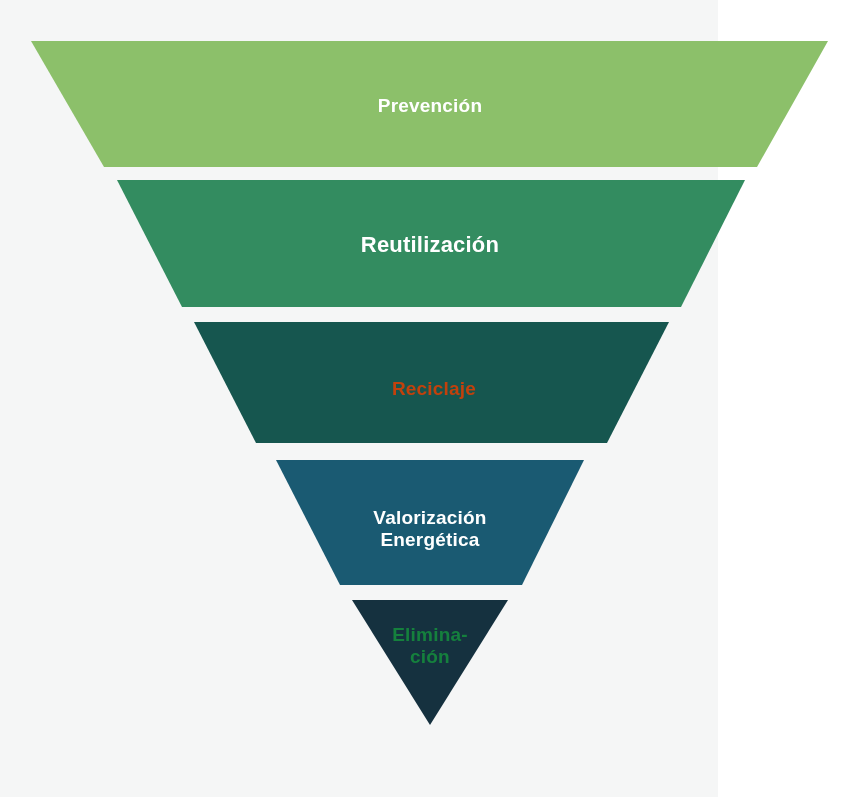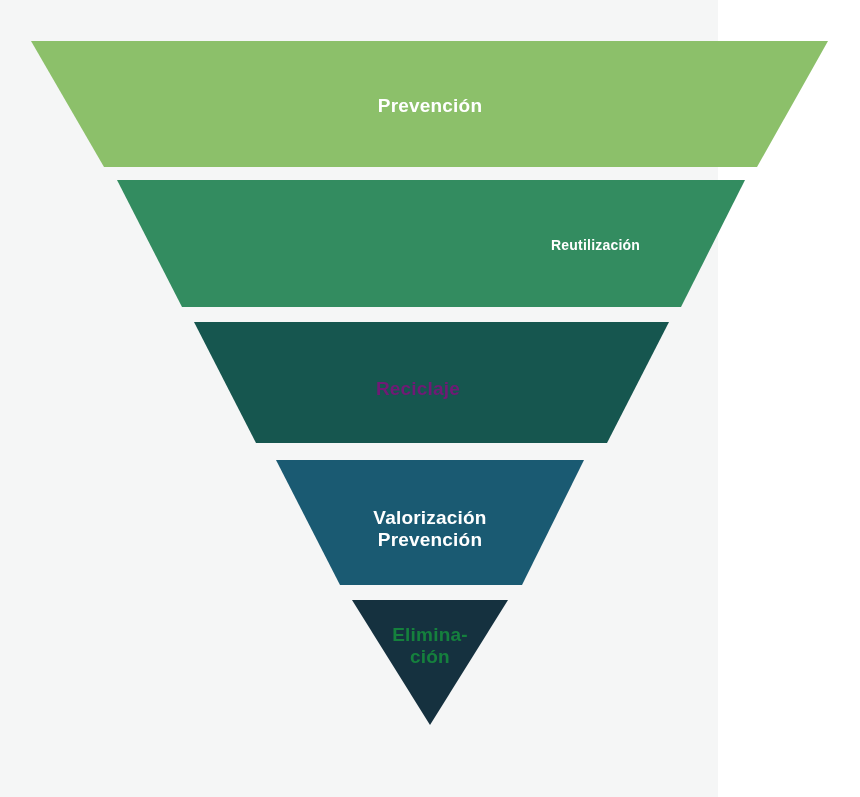--- a/index.html
+++ b/index.html
@@ -45,20 +45,20 @@
 
   <svg id="funnel-svg" viewBox="0 0 860 797" preserveAspectRatio="none">
     <polygon points="31,41 828,41 757,167 104,167" fill="#8cc06a"></polygon>
     <polygon points="117,180 745,180 681,307 182,307" fill="#338c60"></polygon>
     <polygon points="194,322 669,322 607,443 256,443" fill="#16564f"></polygon>
     <polygon points="276,460 584,460 522,585 340,585" fill="#1a5a72"></polygon>
     <polygon points="352,600 508,600 430,725 430,725" fill="#15313f"></polygon>
   </svg>
 
   <div class="band-label" style="color: rgb(255, 255, 255); font-size: 19px; width: 420px; left: 220px; top: 106px; transform: translateY(-50%);">Prevención</div>
-  <div class="band-label" style="color: rgb(255, 255, 255); font-size: 14px; width: 420px; left: 220px; top: 245px; transform: translateY(-50%); text-align: right;">Reutilización</div>
-  <div class="band-label" style="color: #701a75; font-size: 19px; width: 420px; left: 208px; top: 389px; transform: translateY(-50%);">Reciclaje</div>
+  <div class="band-label" style="color: rgb(255, 255, 255); font-size: 22px; width: 420px; left: 220px; top: 245px; transform: translateY(-50%);">Reutilización</div>
+  <div class="band-label" style="color: #c2410c; font-size: 19px; width: 420px; left: 224px; top: 389px; transform: translateY(-50%);">Reciclaje</div>
   <div class="band-label" style="color: rgb(255, 255, 255); font-size: 19px; width: 420px; left: 220px; top: 529px; transform: translateY(-50%);">Valorización
-Prevención</div>
+Energética</div>
   <div class="band-label" style="color: #15803d; font-size: 19px; width: 420px; left: 220px; top: 646px; transform: translateY(-50%);">Elimina-
 ción</div>
 
 </div>
 
 </body></html>

